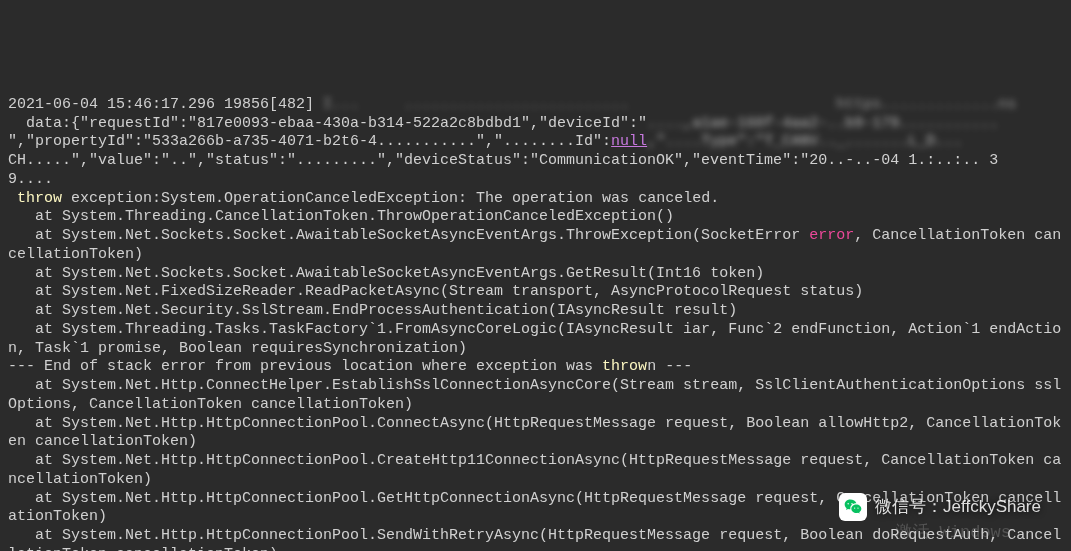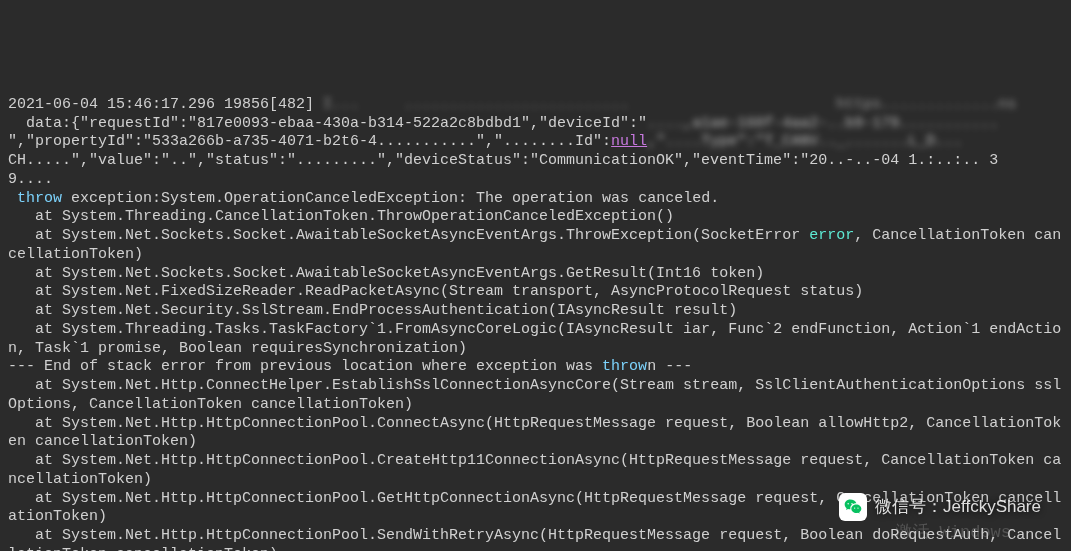--- a/index.html
+++ b/index.html
@@ -11,22 +11,22 @@
       line-height: 1.25;
       width: 1071px;
       height: 551px;
       overflow: hidden;
       position: relative;
       padding: 2px 8px;
       white-space: pre-wrap;
       word-break: break-all;
     }
     .term { display: block; }
-    .kw-throw { color: #7dd3fc; }
-    .kw-error { color: #5eead4; }
+    .kw-throw { color: #fef9c3; }
+    .kw-error { color: #ec4899; }
     .kw-null { color: #c678dd; text-decoration: underline; }
     .blur {
       filter: blur(3px);
       opacity: 0.85;
       color: #aaa;
     }
     .blur-short {
       filter: blur(3px);
       opacity: 0.85;
     }

